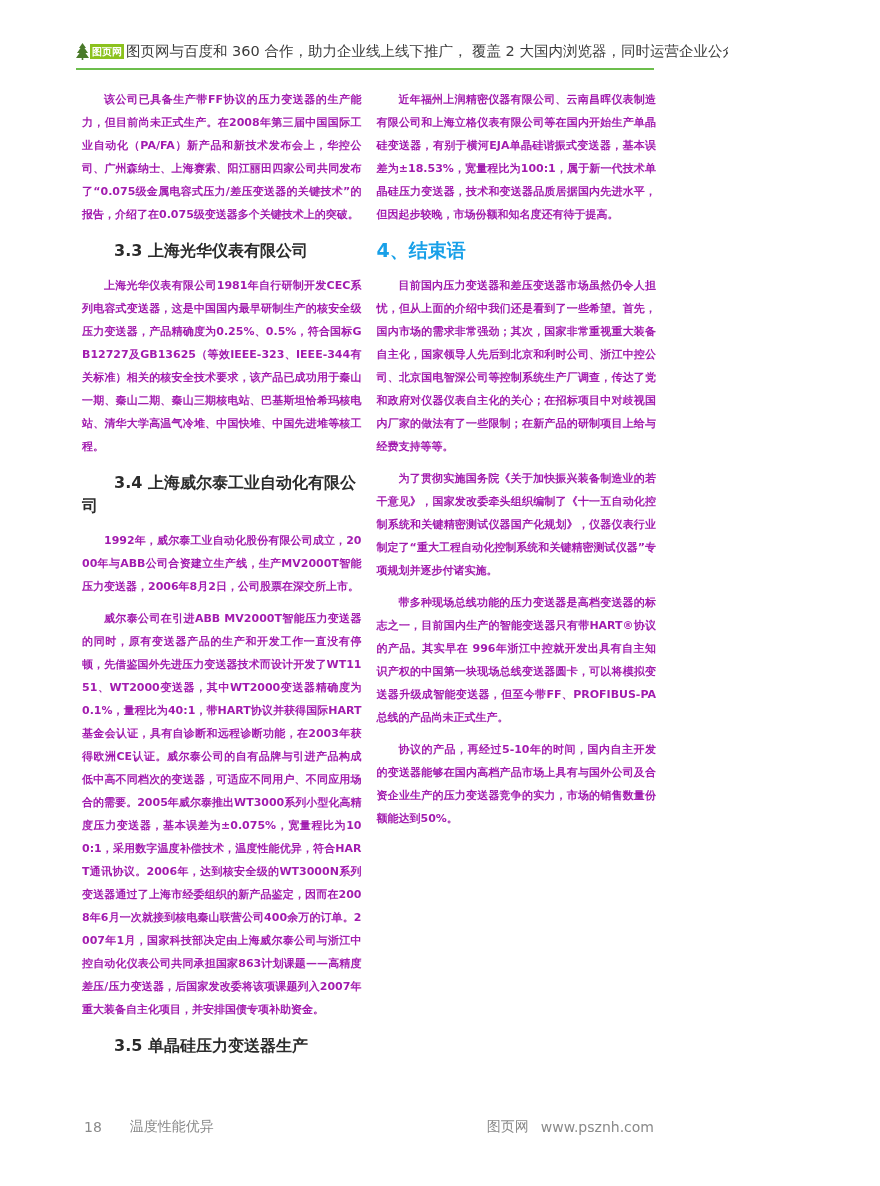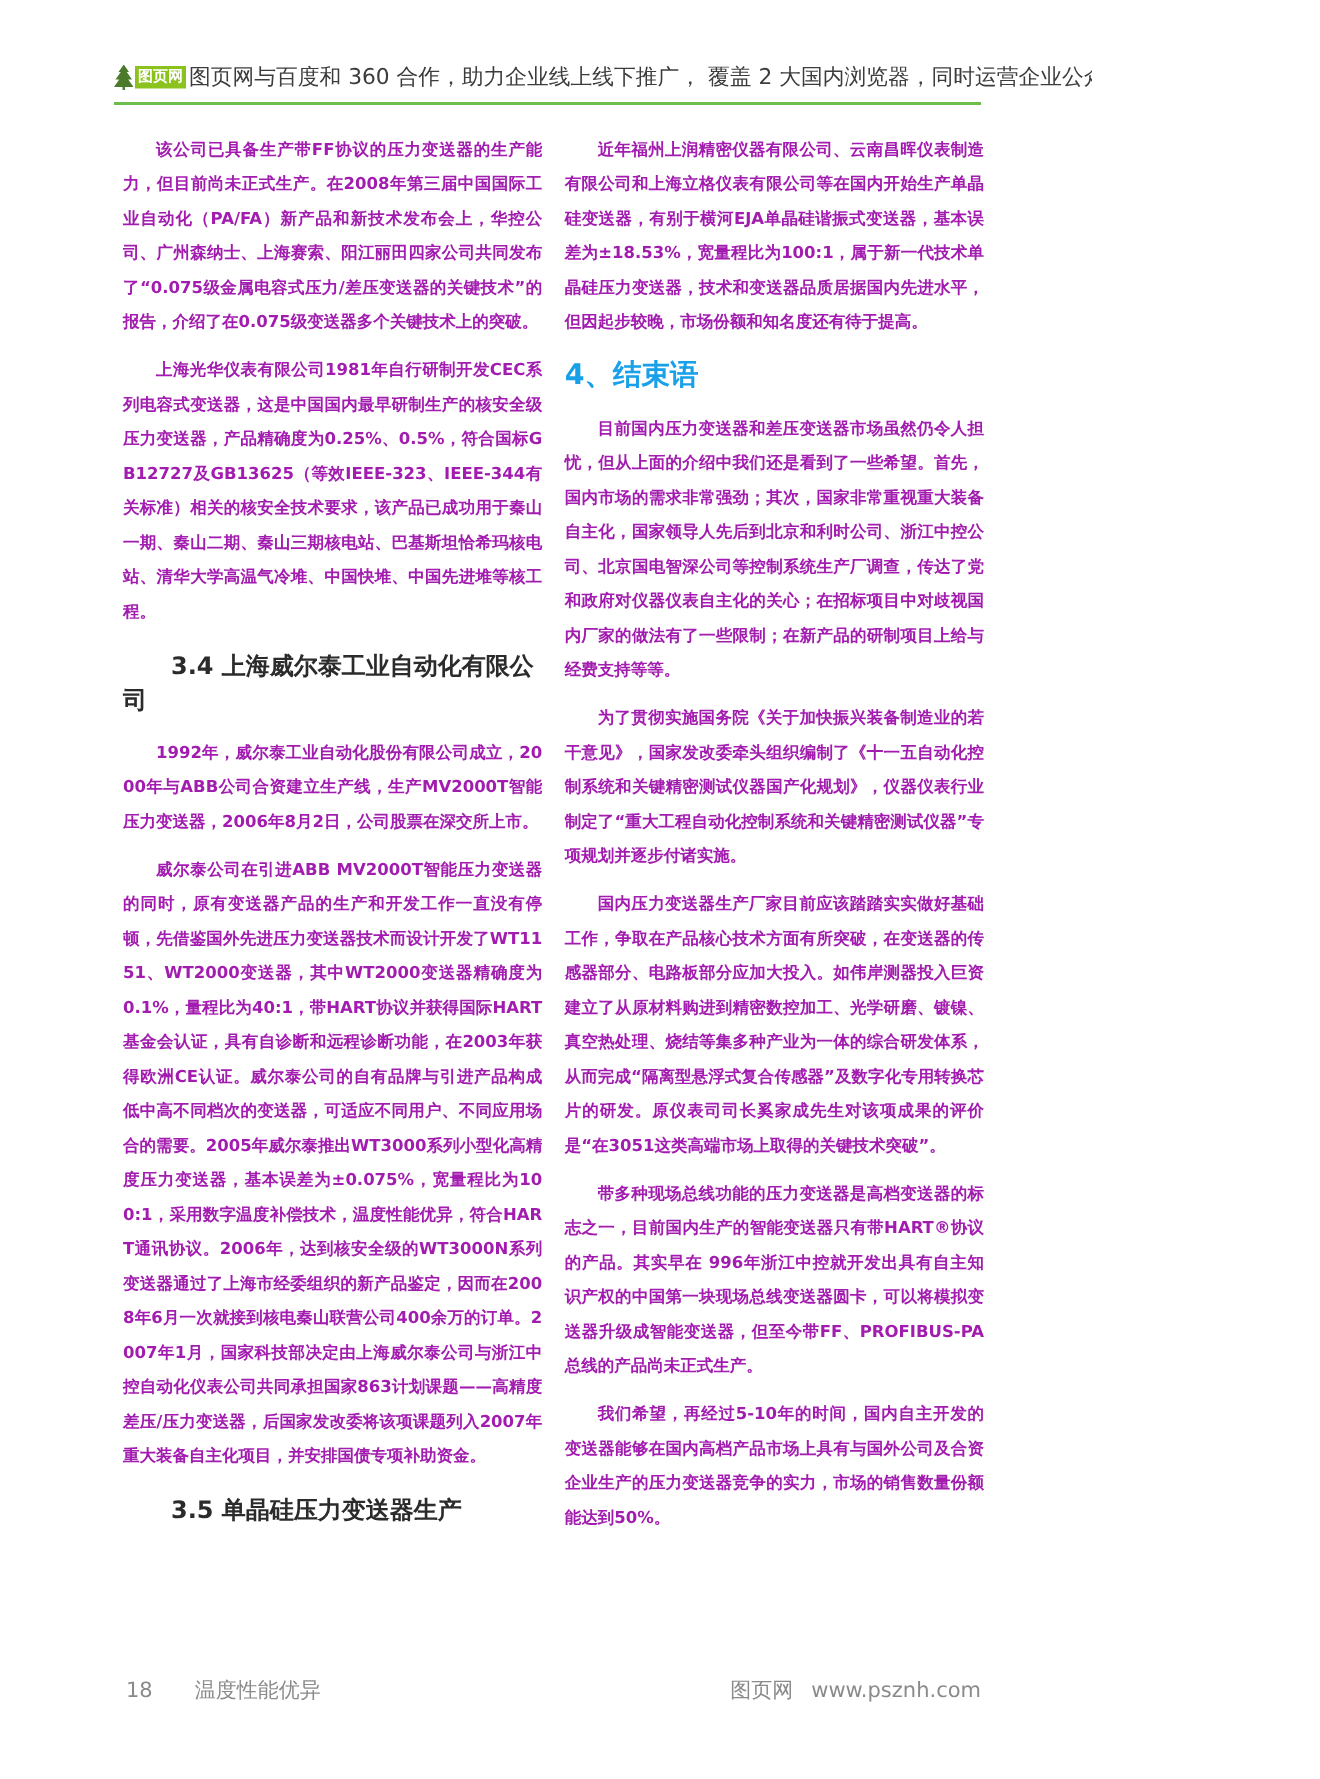--- a/index.html
+++ b/index.html
@@ -122,34 +122,34 @@
         <span class="logo-badge">图页网</span>
       </span>
       <span class="banner-text">图页网与百度和 360 合作，助力企业线上线下推广， 覆盖 2 大国内浏览器，同时运营企业公众微信号和视频推广，做您优质市场部。</span>
     </div>
     <div class="header-divider"></div>
   </div>
 
   <div class="content">
     <div class="col">
         <p class="para">该公司已具备生产带FF协议的压力变送器的生产能力，但目前尚未正式生产。在2008年第三届中国国际工业自动化（PA/FA）新产品和新技术发布会上，华控公司、广州森纳士、上海赛索、阳江丽田四家公司共同发布了“0.075级金属电容式压力/差压变送器的关键技术”的报告，介绍了在0.075级变送器多个关键技术上的突破。</p>
+        <h3 class="sec-heading">3.3 上海光华仪表有限公司</h3>
         <p class="para">上海光华仪表有限公司1981年自行研制开发CEC系列电容式变送器，这是中国国内最早研制生产的核安全级压力变送器，产品精确度为0.25%、0.5%，符合国标GB12727及GB13625（等效IEEE-323、IEEE-344有关标准）相关的核安全技术要求，该产品已成功用于秦山一期、秦山二期、秦山三期核电站、巴基斯坦恰希玛核电站、清华大学高温气冷堆、中国快堆、中国先进堆等核工程。</p>
         <h3 class="sec-heading">3.4 上海威尔泰工业自动化有限公司</h3>
         <p class="para">1992年，威尔泰工业自动化股份有限公司成立，2000年与ABB公司合资建立生产线，生产MV2000T智能压力变送器，2006年8月2日，公司股票在深交所上市。</p>
         <p class="para">威尔泰公司在引进ABB MV2000T智能压力变送器的同时，原有变送器产品的生产和开发工作一直没有停顿，先借鉴国外先进压力变送器技术而设计开发了WT1151、WT2000变送器，其中WT2000变送器精确度为0.1%，量程比为40:1，带HART协议并获得国际HART基金会认证，具有自诊断和远程诊断功能，在2003年获得欧洲CE认证。威尔泰公司的自有品牌与引进产品构成低中高不同档次的变送器，可适应不同用户、不同应用场合的需要。2005年威尔泰推出WT3000系列小型化高精度压力变送器，基本误差为±0.075%，宽量程比为100:1，采用数字温度补偿技术，温度性能优异，符合HART通讯协议。2006年，达到核安全级的WT3000N系列变送器通过了上海市经委组织的新产品鉴定，因而在2008年6月一次就接到核电秦山联营公司400余万的订单。2007年1月，国家科技部决定由上海威尔泰公司与浙江中控自动化仪表公司共同承担国家863计划课题——高精度差压/压力变送器，后国家发改委将该项课题列入2007年重大装备自主化项目，并安排国债专项补助资金。</p>
         <h3 class="sec-heading">3.5 单晶硅压力变送器生产</h3>
       </div>
     <div class="col">
         <p class="para">近年福州上润精密仪器有限公司、云南昌晖仪表制造有限公司和上海立格仪表有限公司等在国内开始生产单晶硅变送器，有别于横河EJA单晶硅谐振式变送器，基本误差为±18.53%，宽量程比为100:1，属于新一代技术单晶硅压力变送器，技术和变送器品质居据国内先进水平，但因起步较晚，市场份额和知名度还有待于提高。</p>
         <h3 class="sec-heading blue">4、结束语</h3>
         <p class="para">目前国内压力变送器和差压变送器市场虽然仍令人担忧，但从上面的介绍中我们还是看到了一些希望。首先，国内市场的需求非常强劲；其次，国家非常重视重大装备自主化，国家领导人先后到北京和利时公司、浙江中控公司、北京国电智深公司等控制系统生产厂调查，传达了党和政府对仪器仪表自主化的关心；在招标项目中对歧视国内厂家的做法有了一些限制；在新产品的研制项目上给与经费支持等等。</p>
         <p class="para">为了贯彻实施国务院《关于加快振兴装备制造业的若干意见》，国家发改委牵头组织编制了《十一五自动化控制系统和关键精密测试仪器国产化规划》，仪器仪表行业制定了“重大工程自动化控制系统和关键精密测试仪器”专项规划并逐步付诸实施。</p>
-        <p class="para">国内压力变送器生产厂家目前应该踏踏实实做好基础工作，争取在产品核心技术方面有所突破，在变送器的传感器部分、电路板部分应加大投入。如伟岸测器投入巨资建立了从原材料购进到精密数控加工、光学研磨、镀镍、真空热处理、烧结等集多种产业为一体的综合研发体系，从而完成“隔离型悬浮式复合传感器”及数字化专用转换芯片的研发。原仪表司司长奚家成先生对该项成果的评价是“在3051这类高端市场上取得的关键技术突破”。</p>
         <p class="para">带多种现场总线功能的压力变送器是高档变送器的标志之一，目前国内生产的智能变送器只有带HART®协议的产品。其实早在 996年浙江中控就开发出具有自主知识产权的中国第一块现场总线变送器圆卡，可以将模拟变送器升级成智能变送器，但至今带FF、PROFIBUS-PA总线的产品尚未正式生产。</p>
-        <p class="para">我们希望，再经过5-10年的时间，国内自主开发的变送器能够在国内高档产品市场上具有与国外公司及合资企业生产的压力变送器竞争的实力，市场的销售数量份额能达到50%。</p>
+        <p class="para">协议的产品，再经过5-10年的时间，国内自主开发的变送器能够在国内高档产品市场上具有与国外公司及合资企业生产的压力变送器竞争的实力，市场的销售数量份额能达到50%。</p>
       </div>
   </div>
 
   <div class="footer">
     <div class="footer-left">
       <span>18</span>
       <span>温度性能优异</span>
     </div>
     <div class="footer-right">
       <span>图页网</span>

